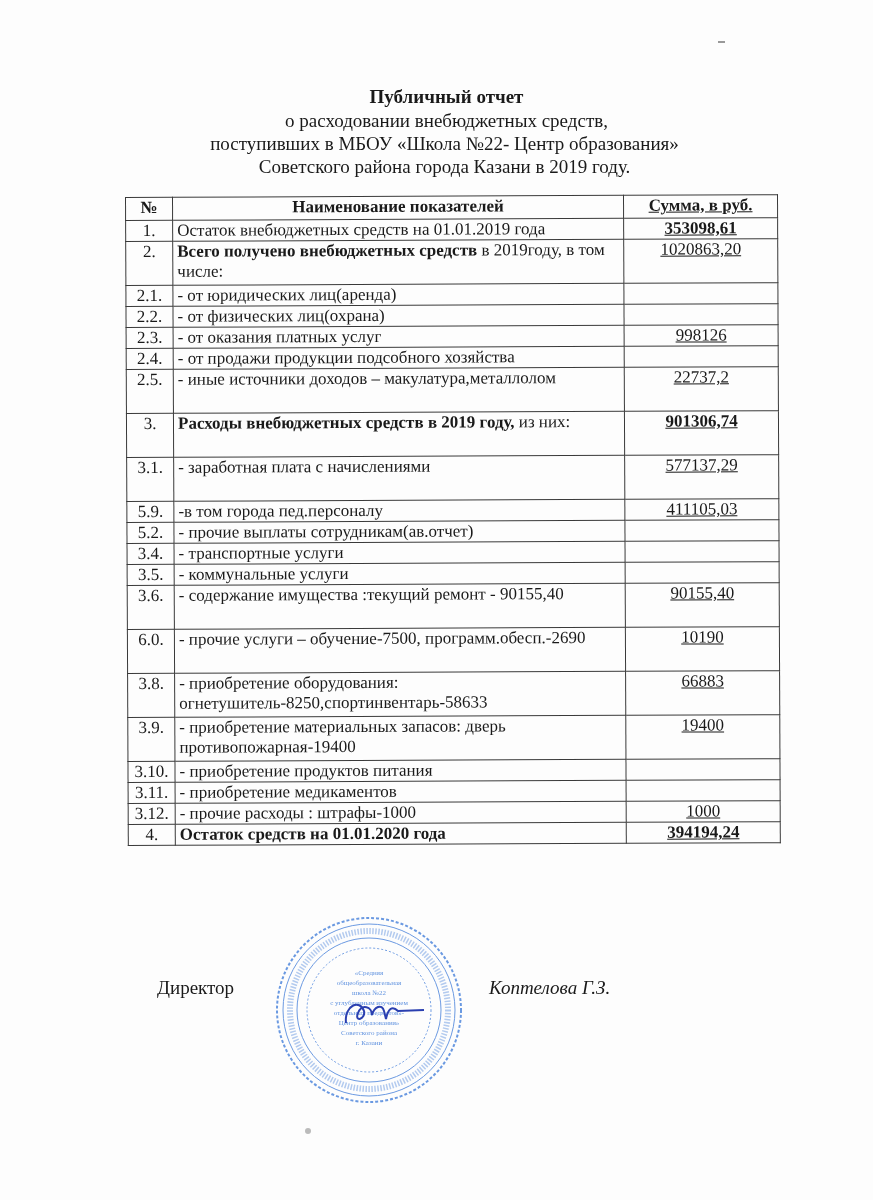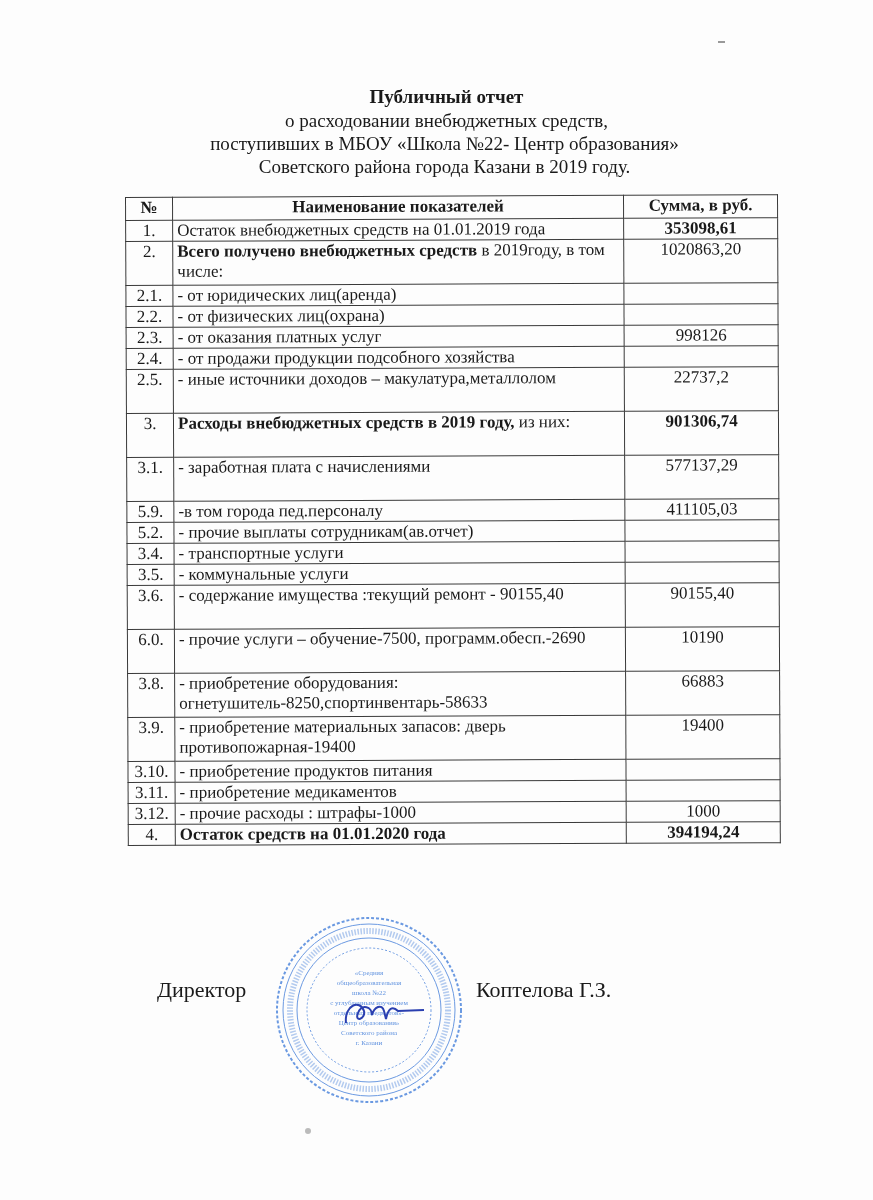--- a/index.html
+++ b/index.html
@@ -10,27 +10,27 @@
   .t2 { top:110px; left:10px; }
   .t3 { top:133px; left:8px; }
   .t4 { top:156px; left:8px; }
   table { position:absolute; left:125px; top:197px; width:653px; border-collapse:collapse;
           font-size:17px; transform:rotate(-0.25deg); transform-origin:left top; }
   td, th { border:1px solid #3a3a3a; padding:0 4px; vertical-align:top; line-height:20px; }
   th { font-weight:bold; height:22px; }
   th.c1, td.c1 { width:38px; text-align:center; }
   th.c2 { text-align:center; }
   td.c2 { width:442px; }
-  td.c3, th.c3 { width:145px; text-align:center; }
+  td.c3, th.c3 { width:145px; text-align:center;text-decoration:underline; }
   .b { font-weight:bold; }
   .h1 { height:21px; }
   .hx { height:44px; }
-  .sign { position:absolute; top:977px; font-size:22px; }
+  .sign { position:absolute; top:977px; font-size:19px; }
   .director { left:157px; }
-  .name { left:476px; }
+  .name { left:489px;font-style:italic; }
   .stamp { position:absolute; left:274px; top:915px; width:190px; height:190px; }
   .dot { position:absolute; left:305px; top:1128px; width:6px; height:6px; border-radius:50%; background:#bbb; }
   .mark { position:absolute; left:718px; top:41px; width:7px; height:2px; background:#999; }
 </style>
 </head>
 <body>
 
 <div class="mark"></div>
 
 <div class="title t1">Публичный отчет</div>

